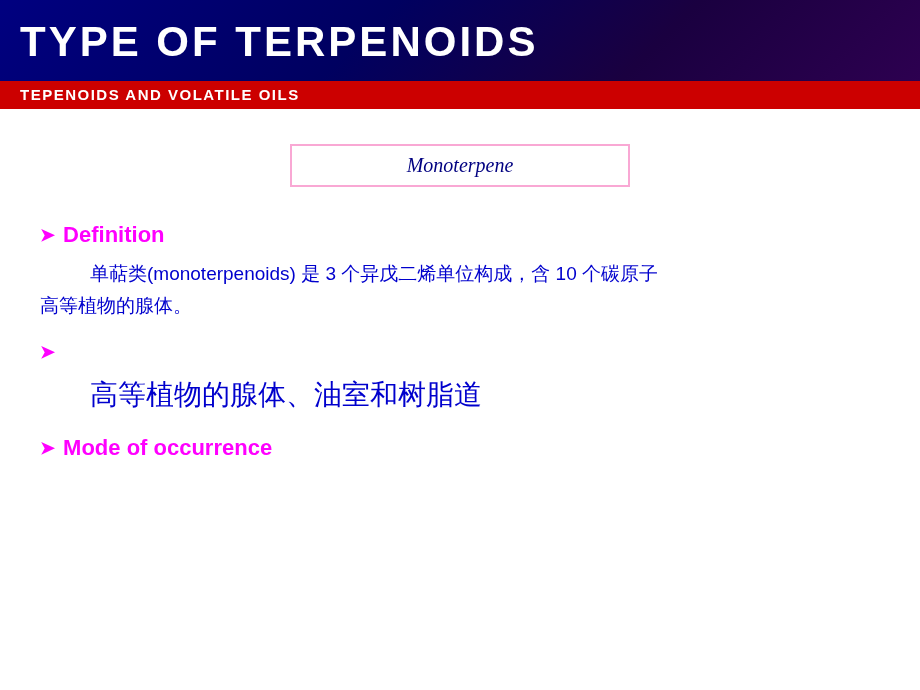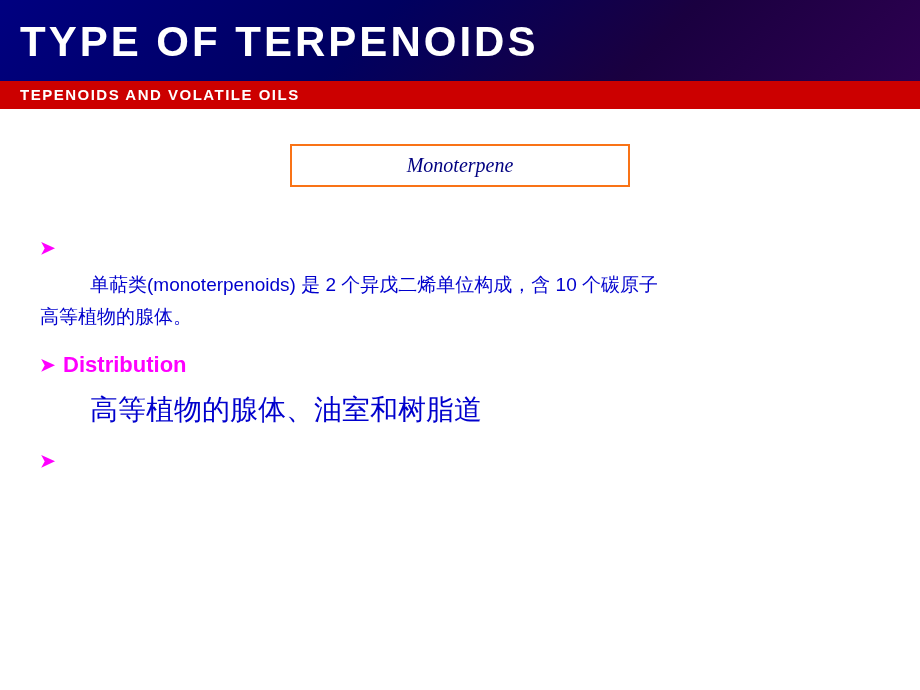--- a/index.html
+++ b/index.html
@@ -49,24 +49,24 @@
       font-weight: bold;
       letter-spacing: 1.5px;
       text-transform: uppercase;
     }
 
     .content-area {
       padding: 20px 40px 20px 40px;
     }
 
     .monoterpene-box {
-      border: 2px solid #f97316;
+      border: 2px solid #f9a8d4;
       display: inline-block;
       padding: 8px 40px;
-      margin: 15px auto 25px auto;
+      margin: 15px auto 10px auto;
       display: flex;
       justify-content: center;
       width: 340px;
       margin-left: auto;
       margin-right: auto;
     }
 
     .monoterpene-label {
       font-style: italic;
       font-size: 20px;
@@ -144,33 +144,34 @@
 
     <div class="monoterpene-wrapper">
       <div class="monoterpene-box">
         <span class="monoterpene-label">Monoterpene</span>
       </div>
     </div>
 
     <div class="section">
       <div class="section-heading">
         <span class="arrow-icon">➤</span>
+        <span class="section-title">Definition</span>
       </div>
-      <div class="definition-text">单萜类(monoterpenoids) 是  2 个异戊二烯单位构成，含 10 个碳原子</div>
+      <div class="definition-text">单萜类(monoterpenoids) 是  3 个异戊二烯单位构成，含 10 个碳原子</div>
       <div class="definition-text-continued">高等植物的腺体。</div>
     </div>
 
     <div class="section">
       <div class="section-heading">
         <span class="arrow-icon">➤</span>
-        <span class="section-title">Distribution</span>
       </div>
       <div class="section-content">高等植物的腺体、油室和树脂道</div>
     </div>
 
     <div class="section">
       <div class="section-heading">
         <span class="arrow-icon">➤</span>
+        <span class="section-title">Mode of occurrence</span>
       </div>
     </div>
 
   </div>
 </div>
 
 </body></html>

